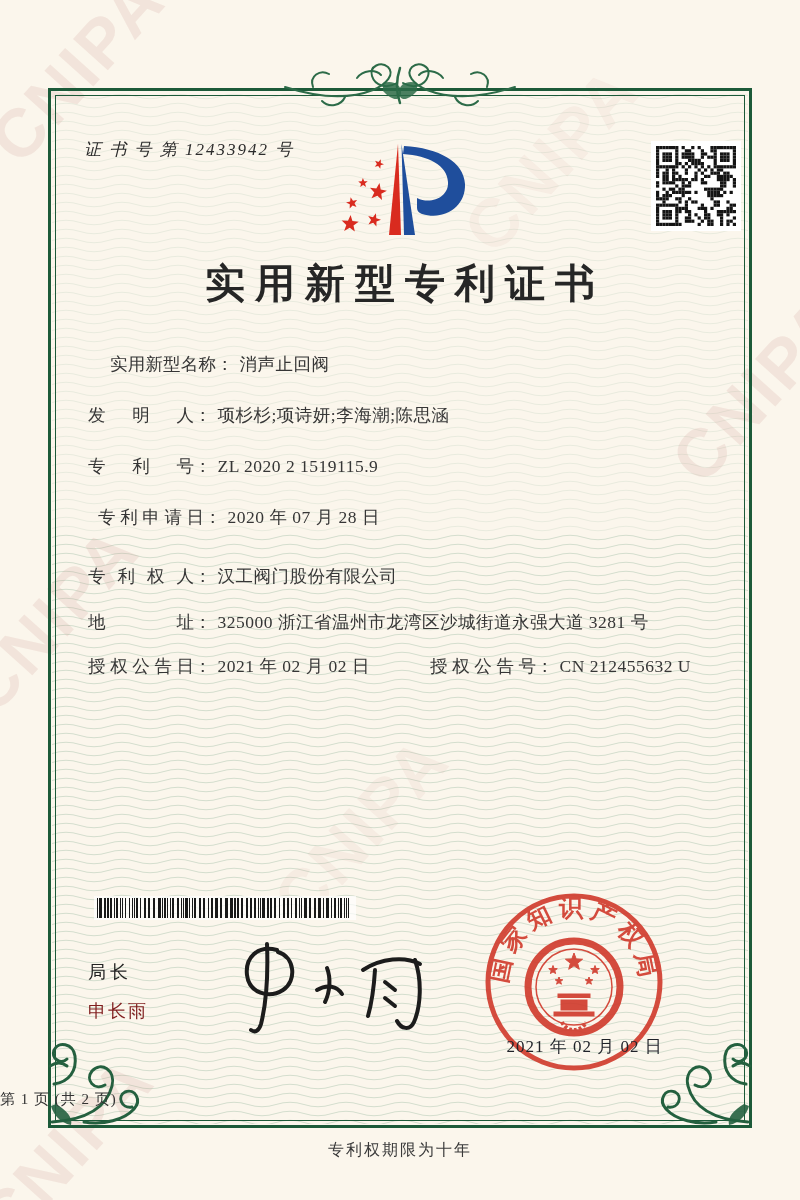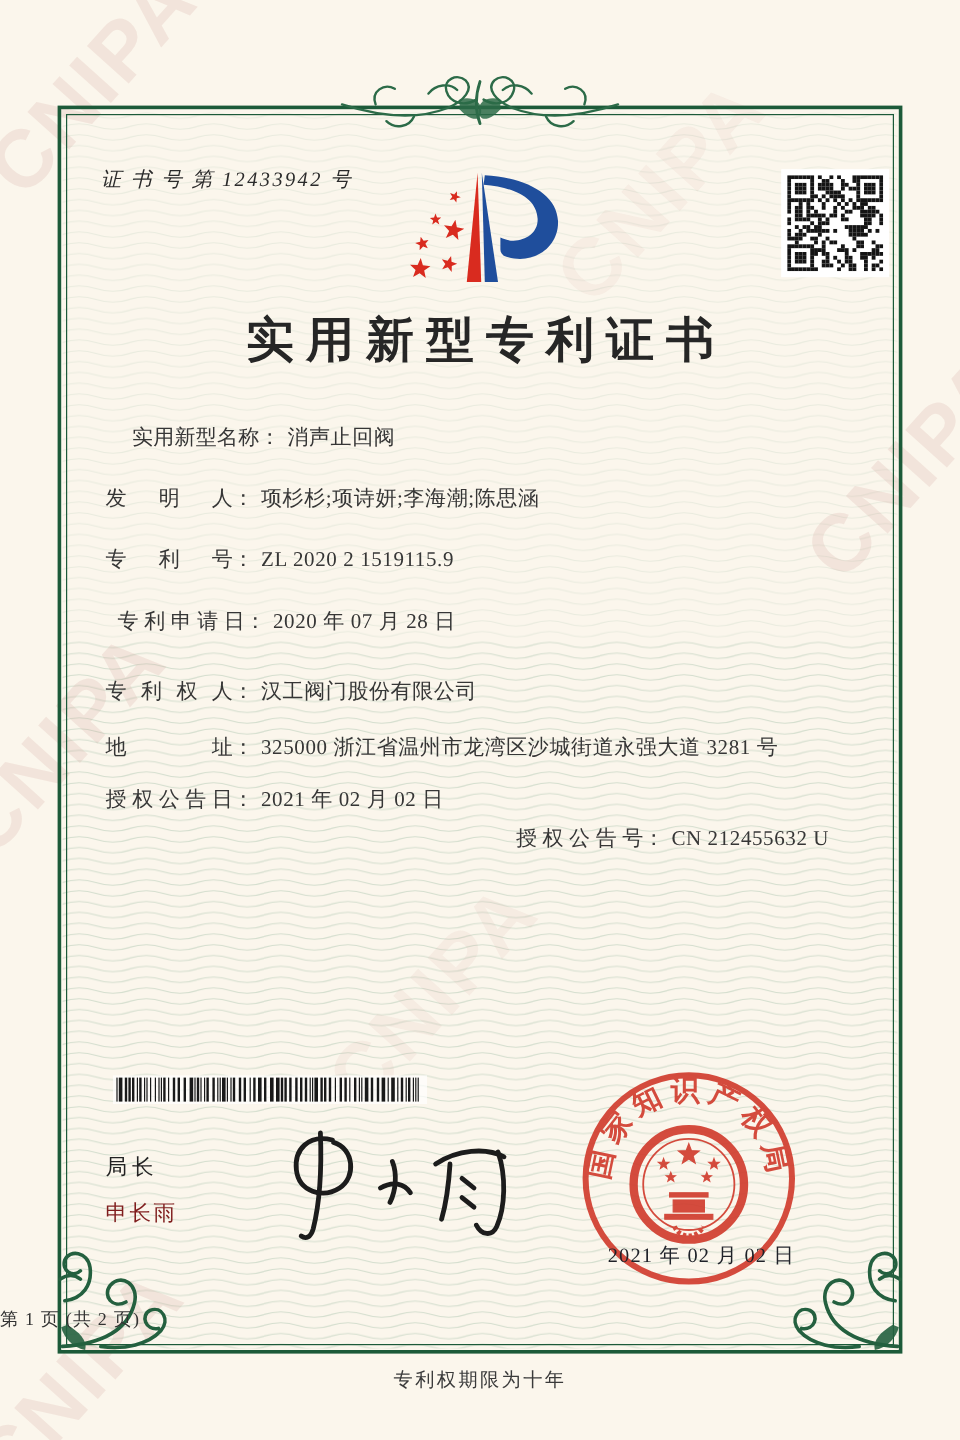--- a/index.html
+++ b/index.html
@@ -475,21 +475,21 @@
       </div>
       <div class="frow" style="top:212px;">
         <span class="flabel">专利权人</span><span class="fcolon">：</span><span class="fvalue">汉工阀门股份有限公司</span>
       </div>
       <div class="frow" style="top:258px;">
         <span class="flabel">地址</span><span class="fcolon">：</span><span class="fvalue">325000 浙江省温州市龙湾区沙城街道永强大道 3281 号</span>
       </div>
       <div class="frow" style="top:302px;">
         <span class="flabel">授权公告日</span><span class="fcolon">：</span><span class="fvalue">2021 年 02 月 02 日</span>
       </div>
-      <div class="frow2" style="top:302px;left:342px;margin-top:32px;">
+      <div class="frow2" style="top:302px;left:342px;">
         <span class="flabel">授权公告号</span><span class="fcolon">：</span><span class="fvalue">CN 212455632 U</span>
       </div>
     </div>
 
 
     <div class="barcode">
       <svg id="barcode-svg" width="262" height="24">
           <rect width="262" height="24" fill="rgba(255,255,255,0.7)"></rect>
           <rect x="3" y="2" width="1" height="20" fill="#191919"></rect>
           <rect x="5" y="2" width="3" height="20" fill="#191919"></rect>

